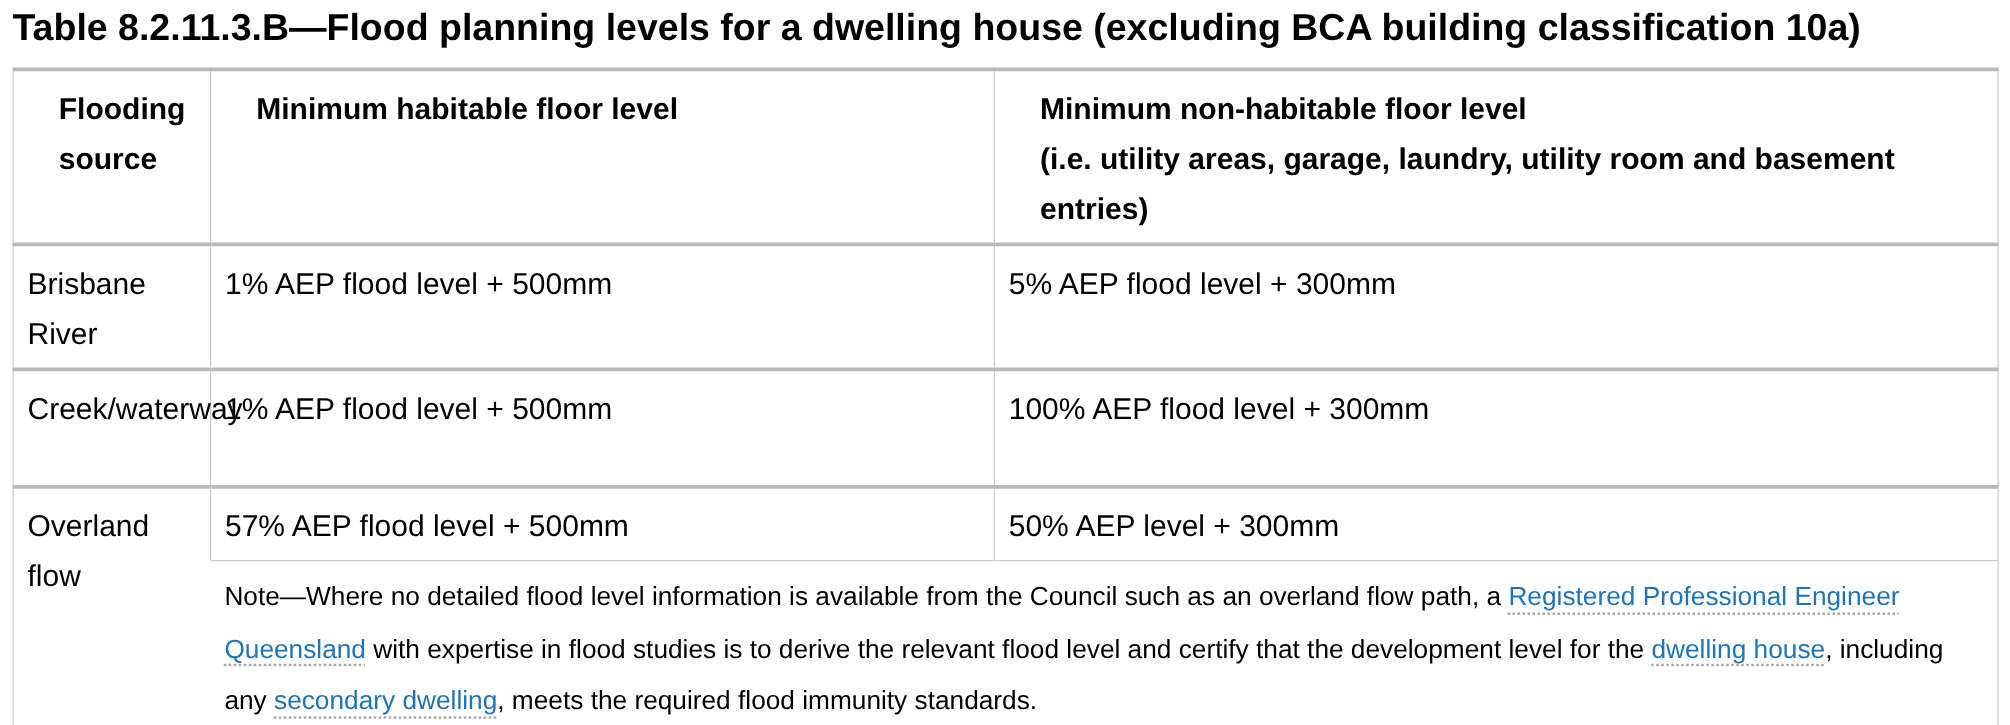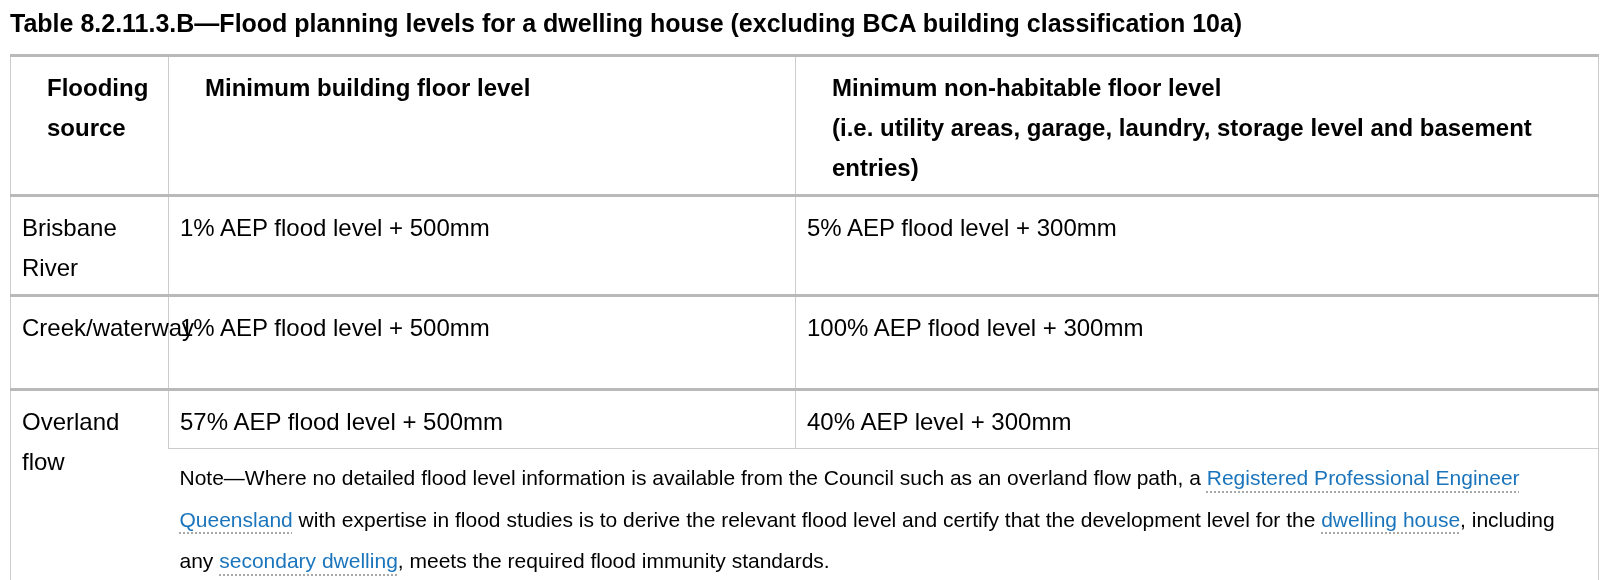--- a/index.html
+++ b/index.html
@@ -16,21 +16,21 @@
     width: 1608px;
     height: 580px;
     overflow: hidden;
     font-family: "Liberation Sans", sans-serif;
     color: var(--text);
   }
   .page {
     padding: 6px 10px 0 10px;
   }
   .doc-title {
-    font-size: 25px;
+    font-size: 30px;
     font-weight: bold;
     line-height: 30px;
     margin: 2px 0 16px 0;
     letter-spacing: 0px;
   }
   table.flood-table {
     border-collapse: collapse;
     width: 1588px;
     table-layout: fixed;
     border-top: 3px solid var(--border-thick);
@@ -79,41 +79,41 @@
 
   <table class="flood-table">
     <colgroup>
         <col class="c1">
         <col class="c2">
         <col class="c3">
       </colgroup>
     <tbody>
       <tr class="header-row">
         <th>Flooding source</th>
-        <th>Minimum building floor level</th>
+        <th>Minimum habitable floor level</th>
         <th class="pre">Minimum non-habitable floor level
-(i.e. utility areas, garage, laundry, storage level and basement entries)</th>
+(i.e. utility areas, garage, laundry, utility room and basement entries)</th>
       </tr>
 
       <tr class="body-row">
         <td>Brisbane River</td>
         <td>1% AEP flood level + 500mm</td>
         <td>5% AEP flood level + 300mm</td>
       </tr>
 
       <tr class="body-row">
         <td>Creek/waterway</td>
         <td>1% AEP flood level + 500mm</td>
         <td>100% AEP flood level + 300mm</td>
       </tr>
 
       <tr class="body-row value-subrow">
         <td rowspan="2">Overland flow</td>
         <td>57% AEP flood level + 500mm</td>
-        <td>40% AEP level + 300mm</td>
+        <td>50% AEP level + 300mm</td>
       </tr>
 
       <tr class="note-row">
         <td colspan="2">
           <span>Note—Where no detailed flood level information is available from the Council such as an overland flow path, a <a class="doc-link">Registered Professional Engineer Queensland</a> with expertise in flood studies is to derive the relevant flood level and certify that the development level for the <a class="doc-link">dwelling house</a>, including any <a class="doc-link">secondary dwelling</a>, meets the required flood immunity standards.</span>
         </td>
       </tr>
     </tbody>
   </table>
 </div>

